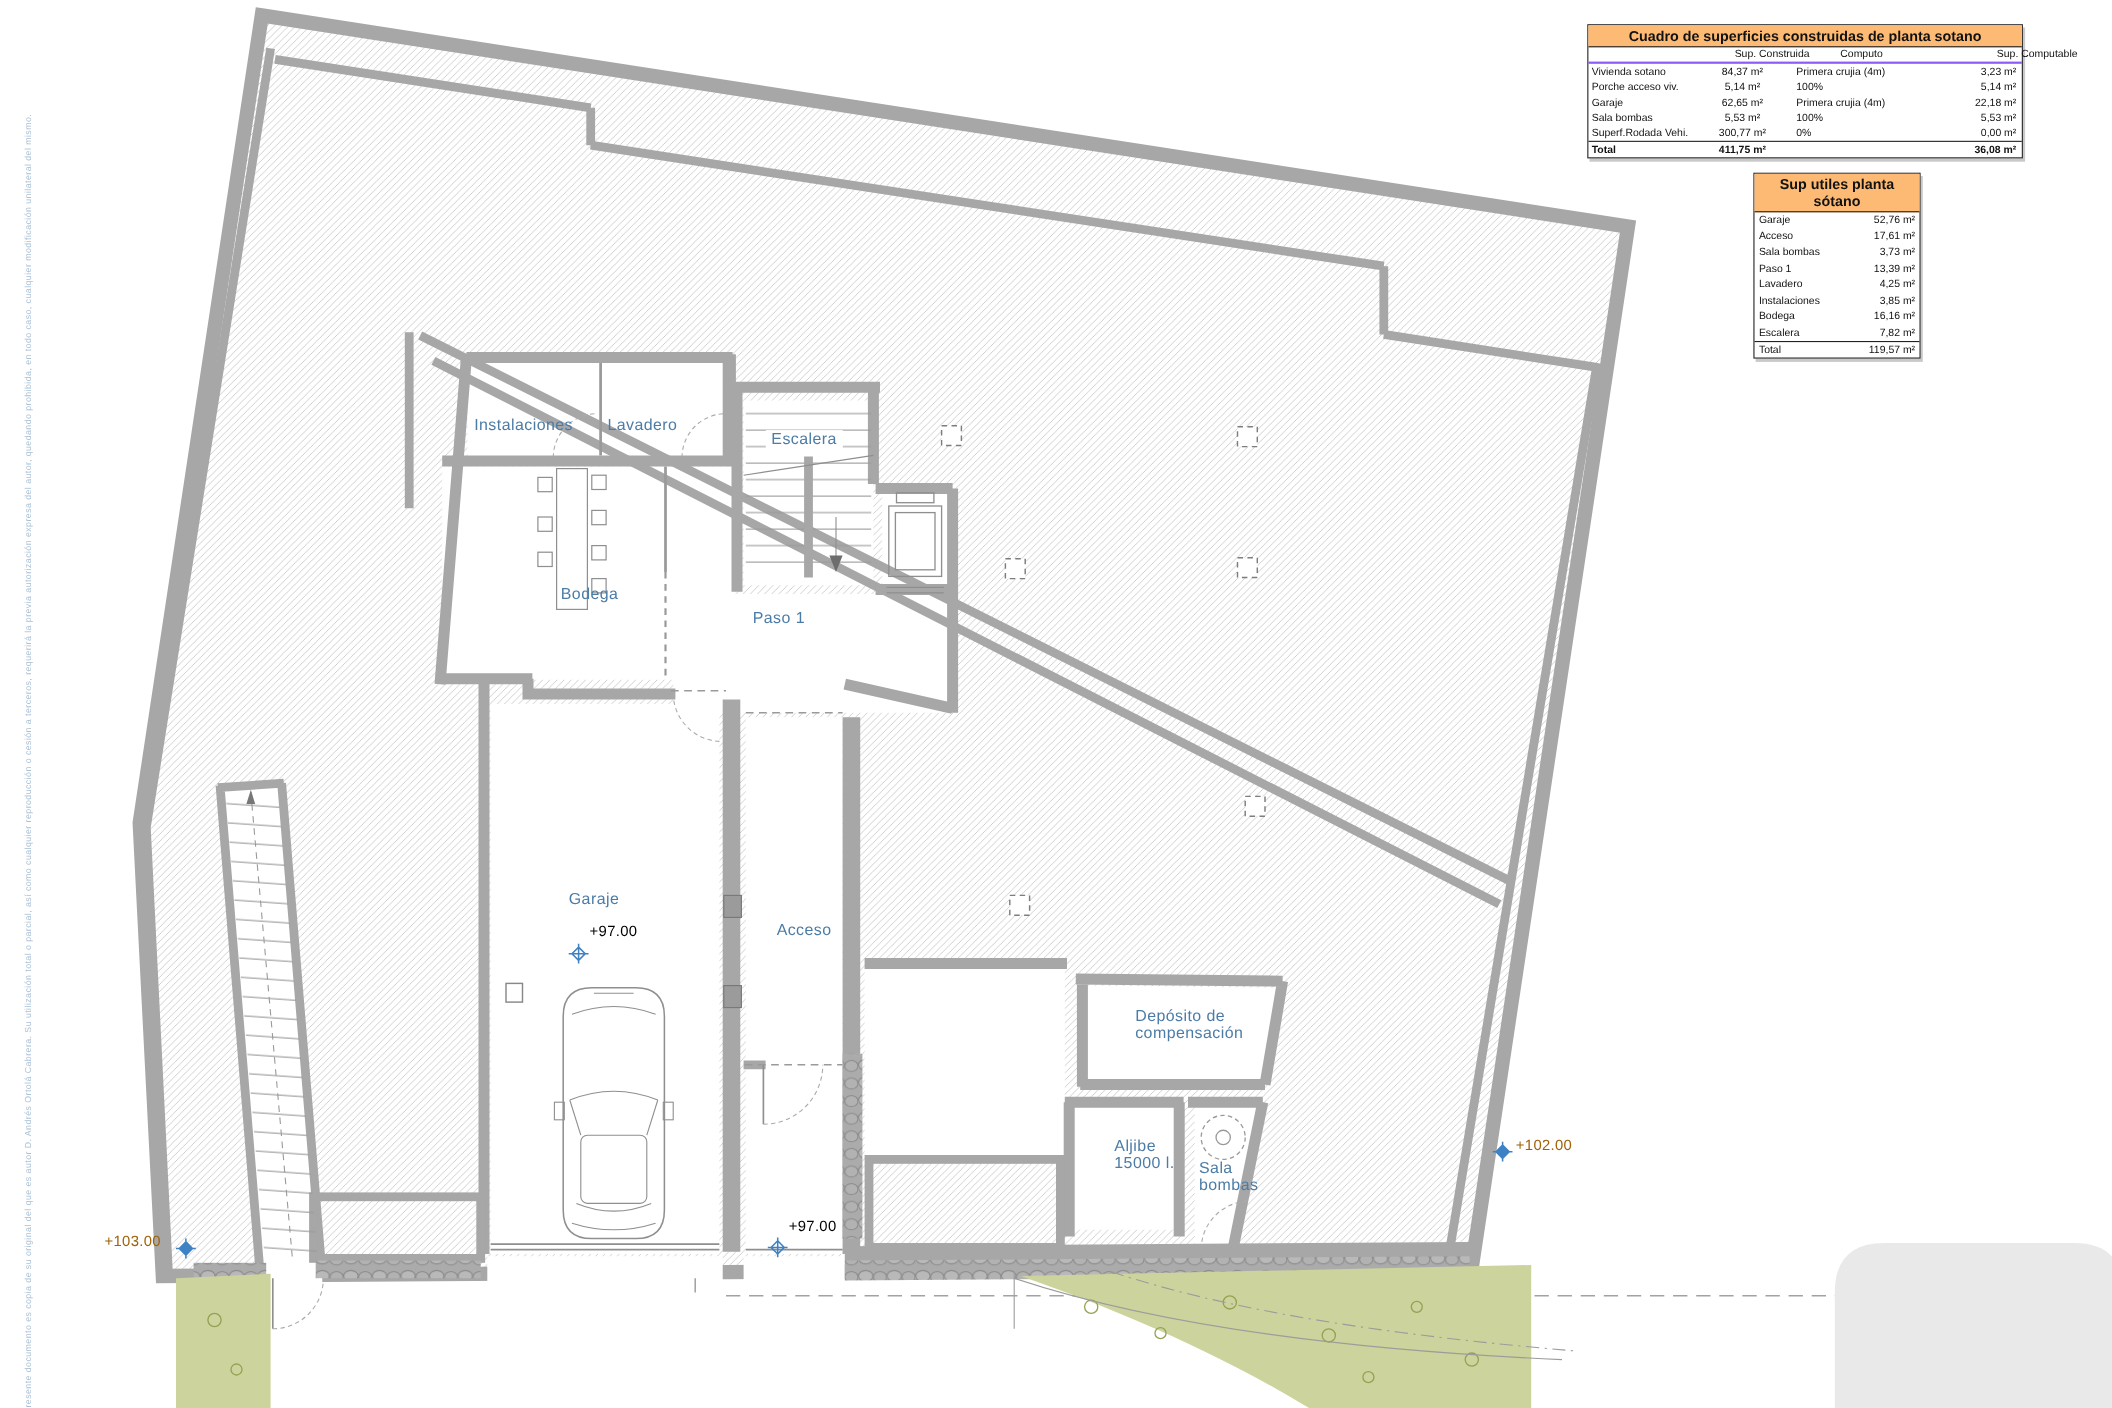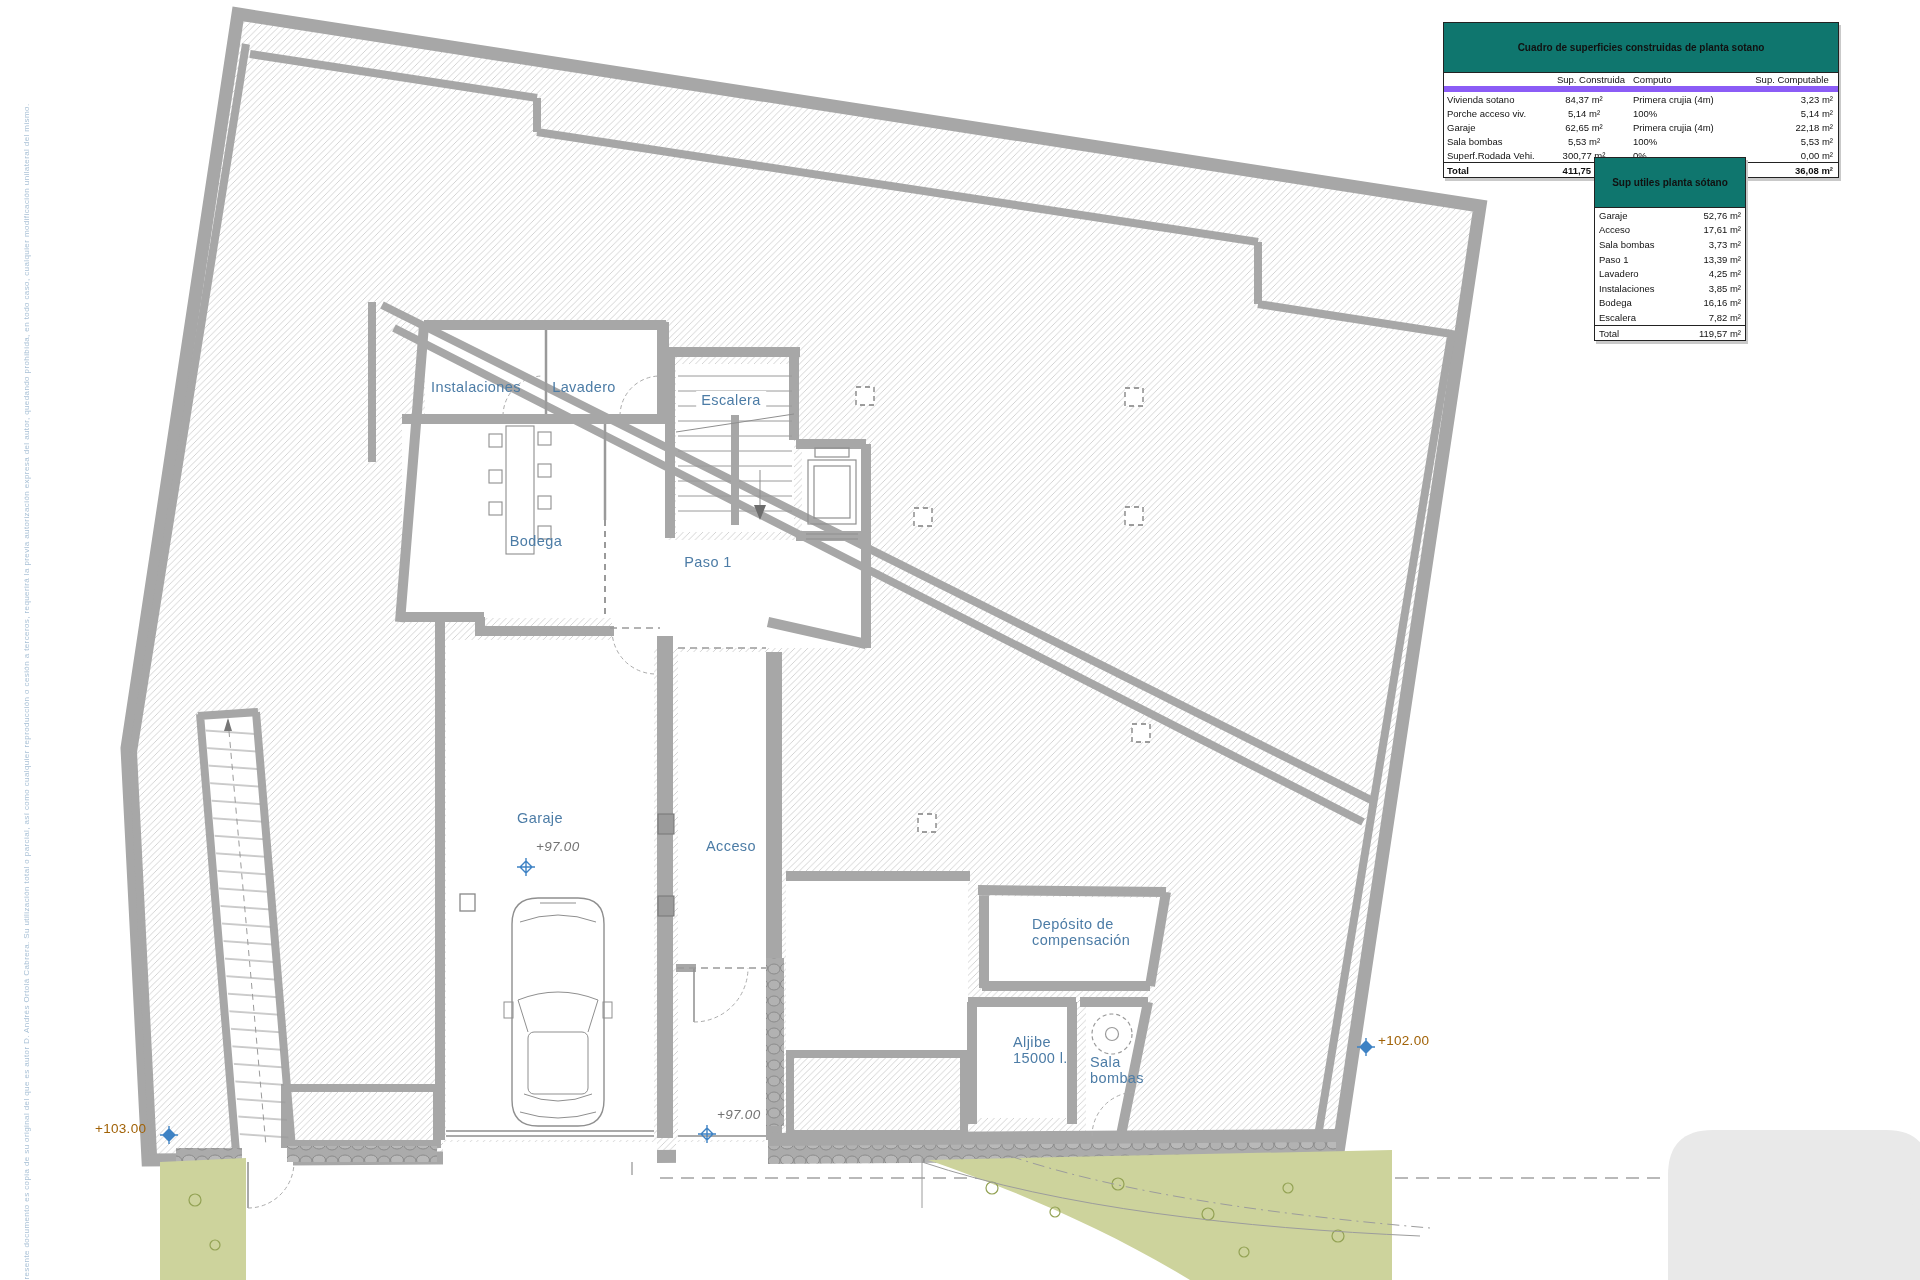--- a/index.html
+++ b/index.html
@@ -11,35 +11,35 @@
   .room-label{position:absolute;transform:translate(-50%,-50%);color:#4c7ca6;
               font-size:14.5px;letter-spacing:.4px;white-space:nowrap;text-align:center;
               line-height:16px;}
   .room-label.bg{background:#fff;padding:1px 5px;}
   .room-label.left{transform:translate(0,-50%);text-align:left;}
 
   
   .level{position:absolute;display:flex;align-items:flex-end;gap:2px;font-size:13.5px;
          letter-spacing:.3px;white-space:nowrap;}
   .level .txt{transform:translateY(-7px);}
-  .level.blue{color:#737373;font-style:italic;}
+  .level.blue{color:#000000;}
   .level.teal{color:#a16207;}
 
   
   .vnote{position:absolute;left:26px;top:830px;width:930px;transform:translate(-50%,-50%) rotate(-90deg);
          color:#a9c1d6;font-size:8px;text-align:center;letter-spacing:.4px;white-space:nowrap;}
 
   
   .xtable{position:absolute;background:#fff;border:1.4px solid #222;box-shadow:2px 3px 0 0 #c9c9c9;
           font-size:9.5px;color:#111;}
-  .xtable .title{background:#0f766e;font-weight:bold;text-align:center;border-bottom:1px solid #222;
-                 padding:19px 2px;font-size:10px;}
+  .xtable .title{background:#fdba74;font-weight:bold;text-align:center;border-bottom:1px solid #222;
+                 padding:2px 2px;font-size:13px;}
   #t1{left:1443px;top:22px;width:394px;}
   #t1 .hrow,#t1 .drow{display:grid;grid-template-columns:102px 84px 116px 86px;align-items:center;}
-  #t1 .hrow{border-bottom:6px solid #8b5cf6;padding:1px 3px;}
+  #t1 .hrow{border-bottom:2px solid #8b5cf6;padding:1px 3px;gap:20px;}
   #t1 .drow{padding:1.5px 3px;}
   #t1 .c0{text-align:left;}
   #t1 .c1{text-align:center;padding-right:14px;}
   #t1 .c2{}
   #t1 .c3{text-align:right;padding-right:2px;}
   #t1 .hrow .c1,#t1 .hrow .c3{padding-right:0;text-align:center;}
   #t1 .trow{border-top:1.5px solid #222;font-weight:bold;}
   #t2{left:1594px;top:157px;width:150px;}
   #t2 .drow{display:grid;grid-template-columns:1fr auto;padding:1.8px 4px;}
   #t2 .c1{}

